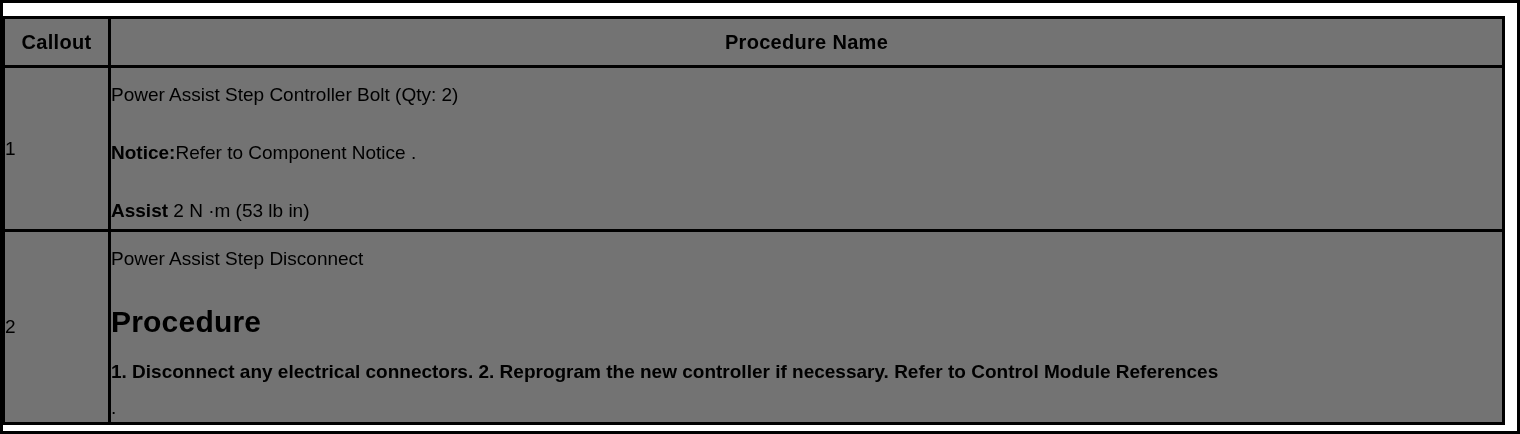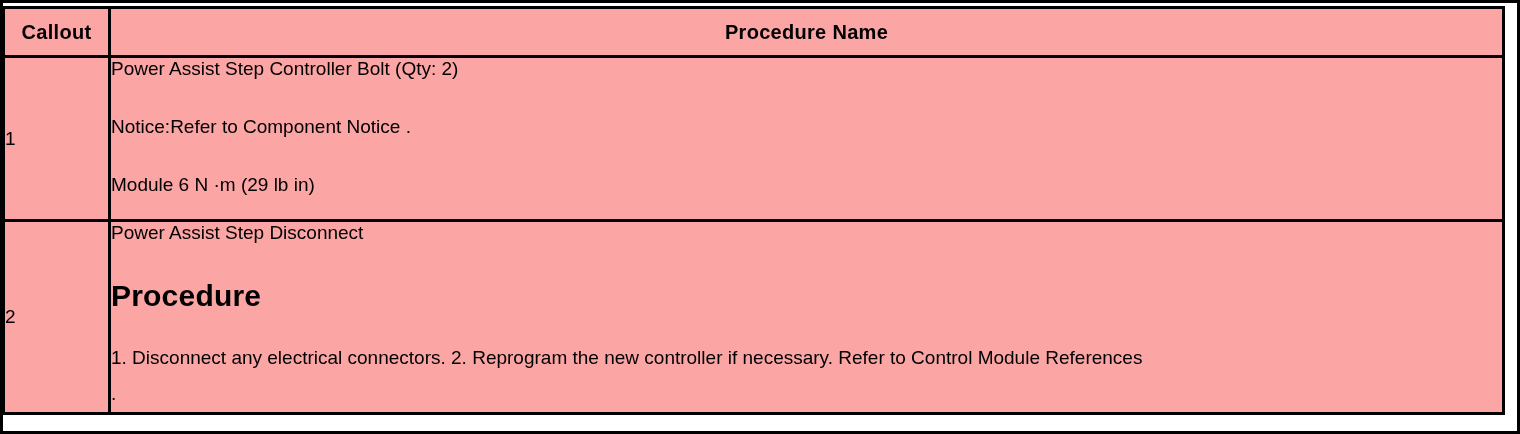--- a/index.html
+++ b/index.html
@@ -18,25 +18,25 @@
   .page-frame {
     position: absolute;
     left: 0; top: 0;
     width: 1514px;
     height: 428px;
     border: 3px solid #000000;
   }
   table.component-table {
     position: absolute;
     left: 2px;
-    top: 6px;
+    top: 16px;
     width: 1503px;
     border-collapse: collapse;
     table-layout: fixed;
-    background: #fca5a5;
+    background: #737373;
   }
   table.component-table th,
   table.component-table td {
     border: 3px solid #000000;
     padding: 0;
   }
   col.col-callout { width: 106px; }
   th.header-cell {
     height: 46px;
     font-size: 20px;
@@ -53,36 +53,37 @@
   }
   td.component-cell {
     vertical-align: top;
     padding: 8px 14px 10px 12px;
     font-size: 19px;
     line-height: 22px;
   }
   tr.row-1 { height: 164px; }
   tr.row-2 { height: 193px; }
   .component-cell p {
-    margin: 0 0 36px 0;
+    margin: 16px 0 36px 0;
   }
   .component-cell p.no-gap {
     margin-bottom: 0;
   }
-  .bold-label { font-weight: normal; text-align: right; }
+  .bold-label { font-weight: bold; text-align: right; }
   h2.procedure-heading {
     margin: 34px 0 0 0;
     font-size: 30px;
     line-height: 35px;
     font-weight: bold;
     letter-spacing: 0.2px;
   }
   .procedure-text {
-    margin-top: 34px;
+    margin-top: 22px;
     line-height: 22px;
+    font-weight: bold;
   }
   .procedure-text-cont {
     margin-top: 14px;
     line-height: 22px;
   }
 </style>
 </head>
 <body>
 
 <div class="page-frame"></div>
@@ -97,21 +98,21 @@
       <th class="header-cell">Callout</th>
       <th class="header-cell">Procedure Name</th>
     </tr>
   </thead>
   <tbody>
     <tr class="row-1">
       <td class="callout-cell">1</td>
       <td class="component-cell">
         <p>Power Assist Step Controller Bolt (Qty: 2)</p>
         <p><span class="bold-label">Notice:</span><span>Refer to Component Notice .</span></p>
-        <p class="no-gap"><span class="bold-label">Module</span><span> 6 N ·m (29 lb in)</span></p>
+        <p class="no-gap"><span class="bold-label">Assist</span><span> 2 N ·m (53 lb in)</span></p>
       </td>
     </tr>
     <tr class="row-2">
       <td class="callout-cell">2</td>
       <td class="component-cell">
         <p class="no-gap">Power Assist Step Disconnect</p>
         <h2 class="procedure-heading">Procedure</h2>
         <div class="procedure-text">1. Disconnect any electrical connectors. 2. Reprogram the new controller if necessary. Refer to Control Module References</div>
         <div class="procedure-text-cont">.</div>
       </td>

